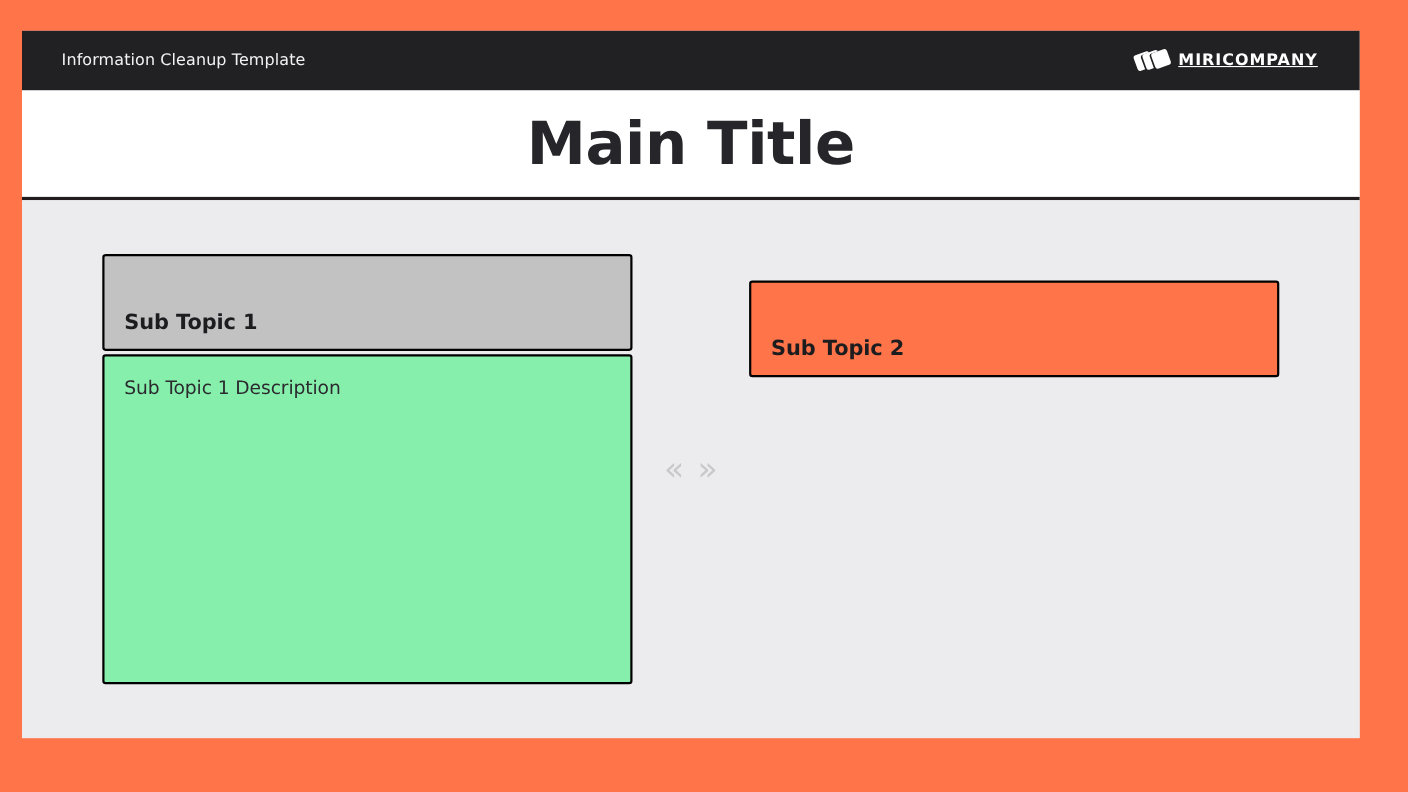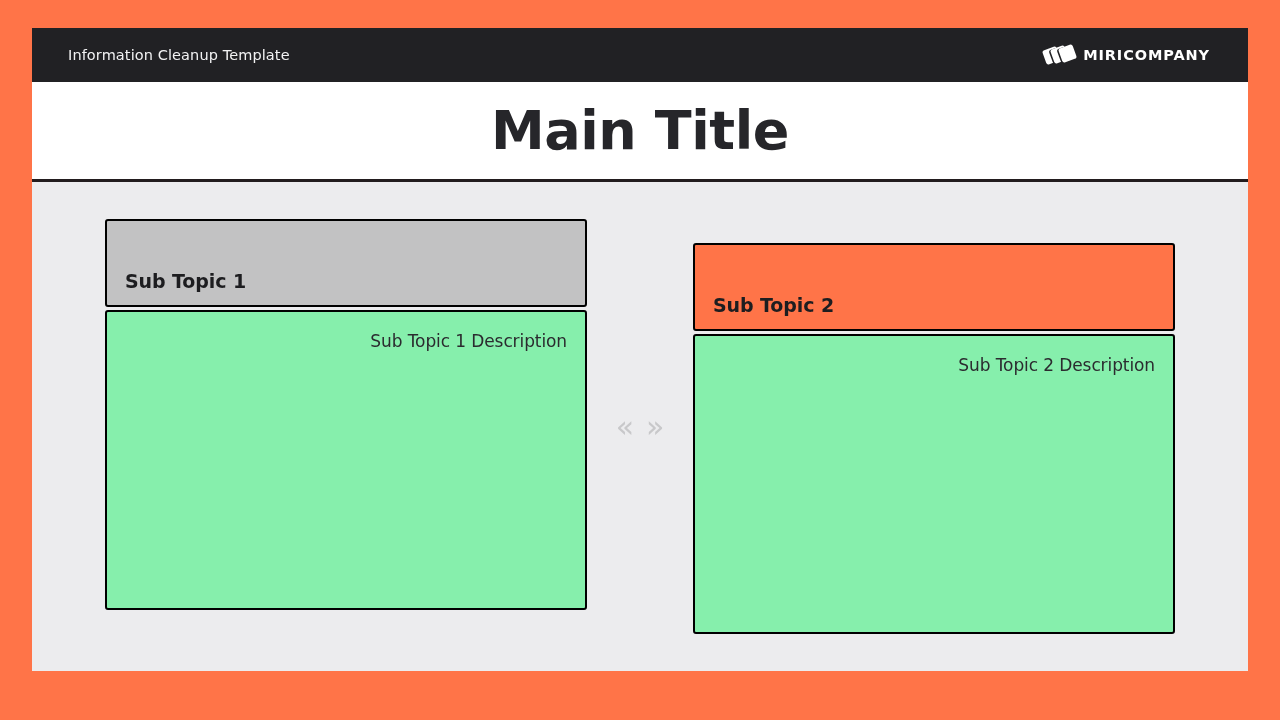--- a/index.html
+++ b/index.html
@@ -11,21 +11,21 @@
   }
 
   body {
     background: #FF7448;
     font-family: "DejaVu Sans", "Liberation Sans", sans-serif;
   }
 
   
   .slide {
     position: absolute;
-    left: 32px;
+    left: 20px;
     top: 28px;
     width: 1216px;
     height: 643px;
     display: flex;
     flex-direction: column;
     background: #ECECEE;
   }
 
   
   .topbar {
@@ -72,20 +72,21 @@
   .brand-mark i.a { left: 0;  top: 3px; }
   .brand-mark i.b { left: 8px; top: 2px; box-shadow: -1.5px 0 0 0 #212124; }
   .brand-mark i.c { left: 16px; top: 1px; box-shadow: -1.5px 0 0 0 #212124; }
 
   .brand-name {
     color: #FFFFFF;
     font-size: 14.5px;
     font-weight: 700;
     letter-spacing: 0.9px;
     white-space: nowrap;
+    text-decoration: underline;
   }
 
   
   .title-band {
     flex: 0 0 100px;
     background: #FFFFFF;
     border-bottom: 3px solid #221C1E;
     display: flex;
     align-items: center;
     justify-content: center;
@@ -102,21 +103,20 @@
 
   
   .body-area {
     flex: 1 1 auto;
     background: #ECECEE;
     display: flex;
     align-items: center;
     justify-content: center;
     padding: 0 60px;
     position: relative;
-    text-align: right;
   }
 
   .columns {
     display: flex;
     align-items: stretch;
     justify-content: center;
     width: 100%;
     gap: 0;
   }
 
@@ -218,21 +218,18 @@
 
       <div class="connector">
         <span class="chev">«</span>
         <span class="chev">»</span>
       </div>
 
       <div class="column">
         <div class="card-header orange">
           <span class="card-header-text">Sub Topic 2</span>
         </div>
-        <div class="card-body">
-          <div class="card-body-text">Sub Topic 2 Description</div>
-        </div>
       </div>
 
     </div>
   </div>
 
 </div>
 
 </body></html>

